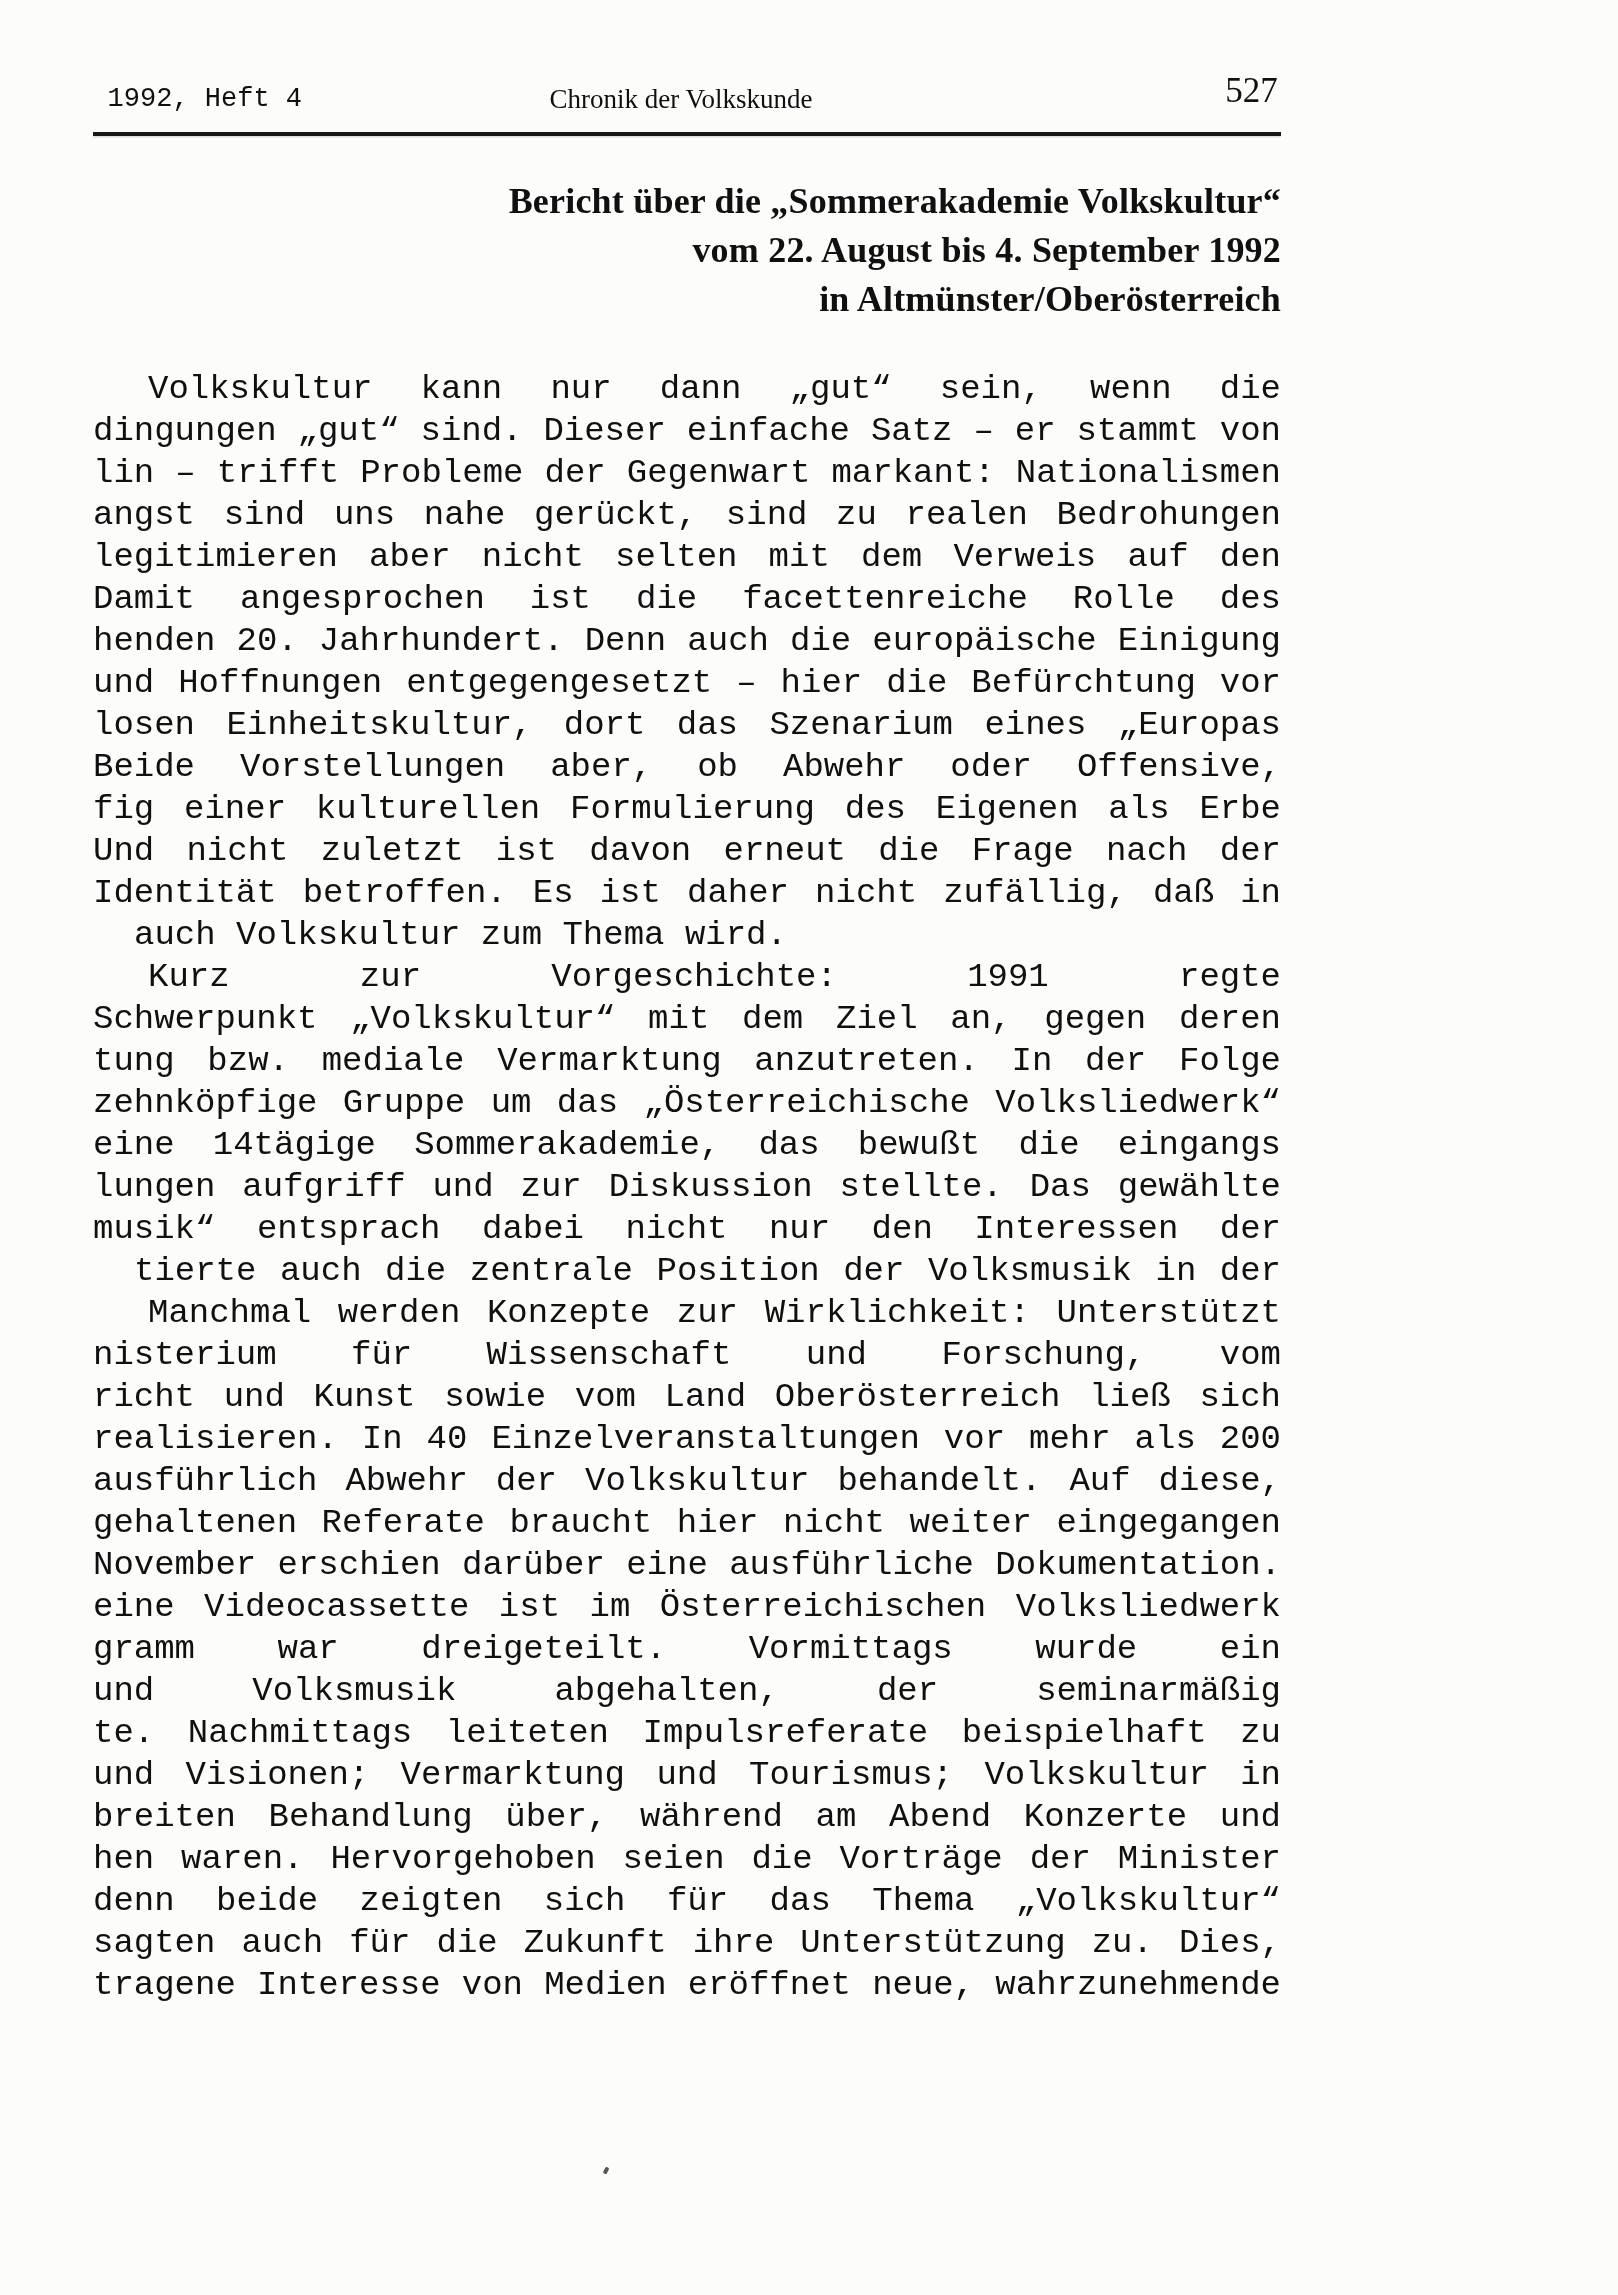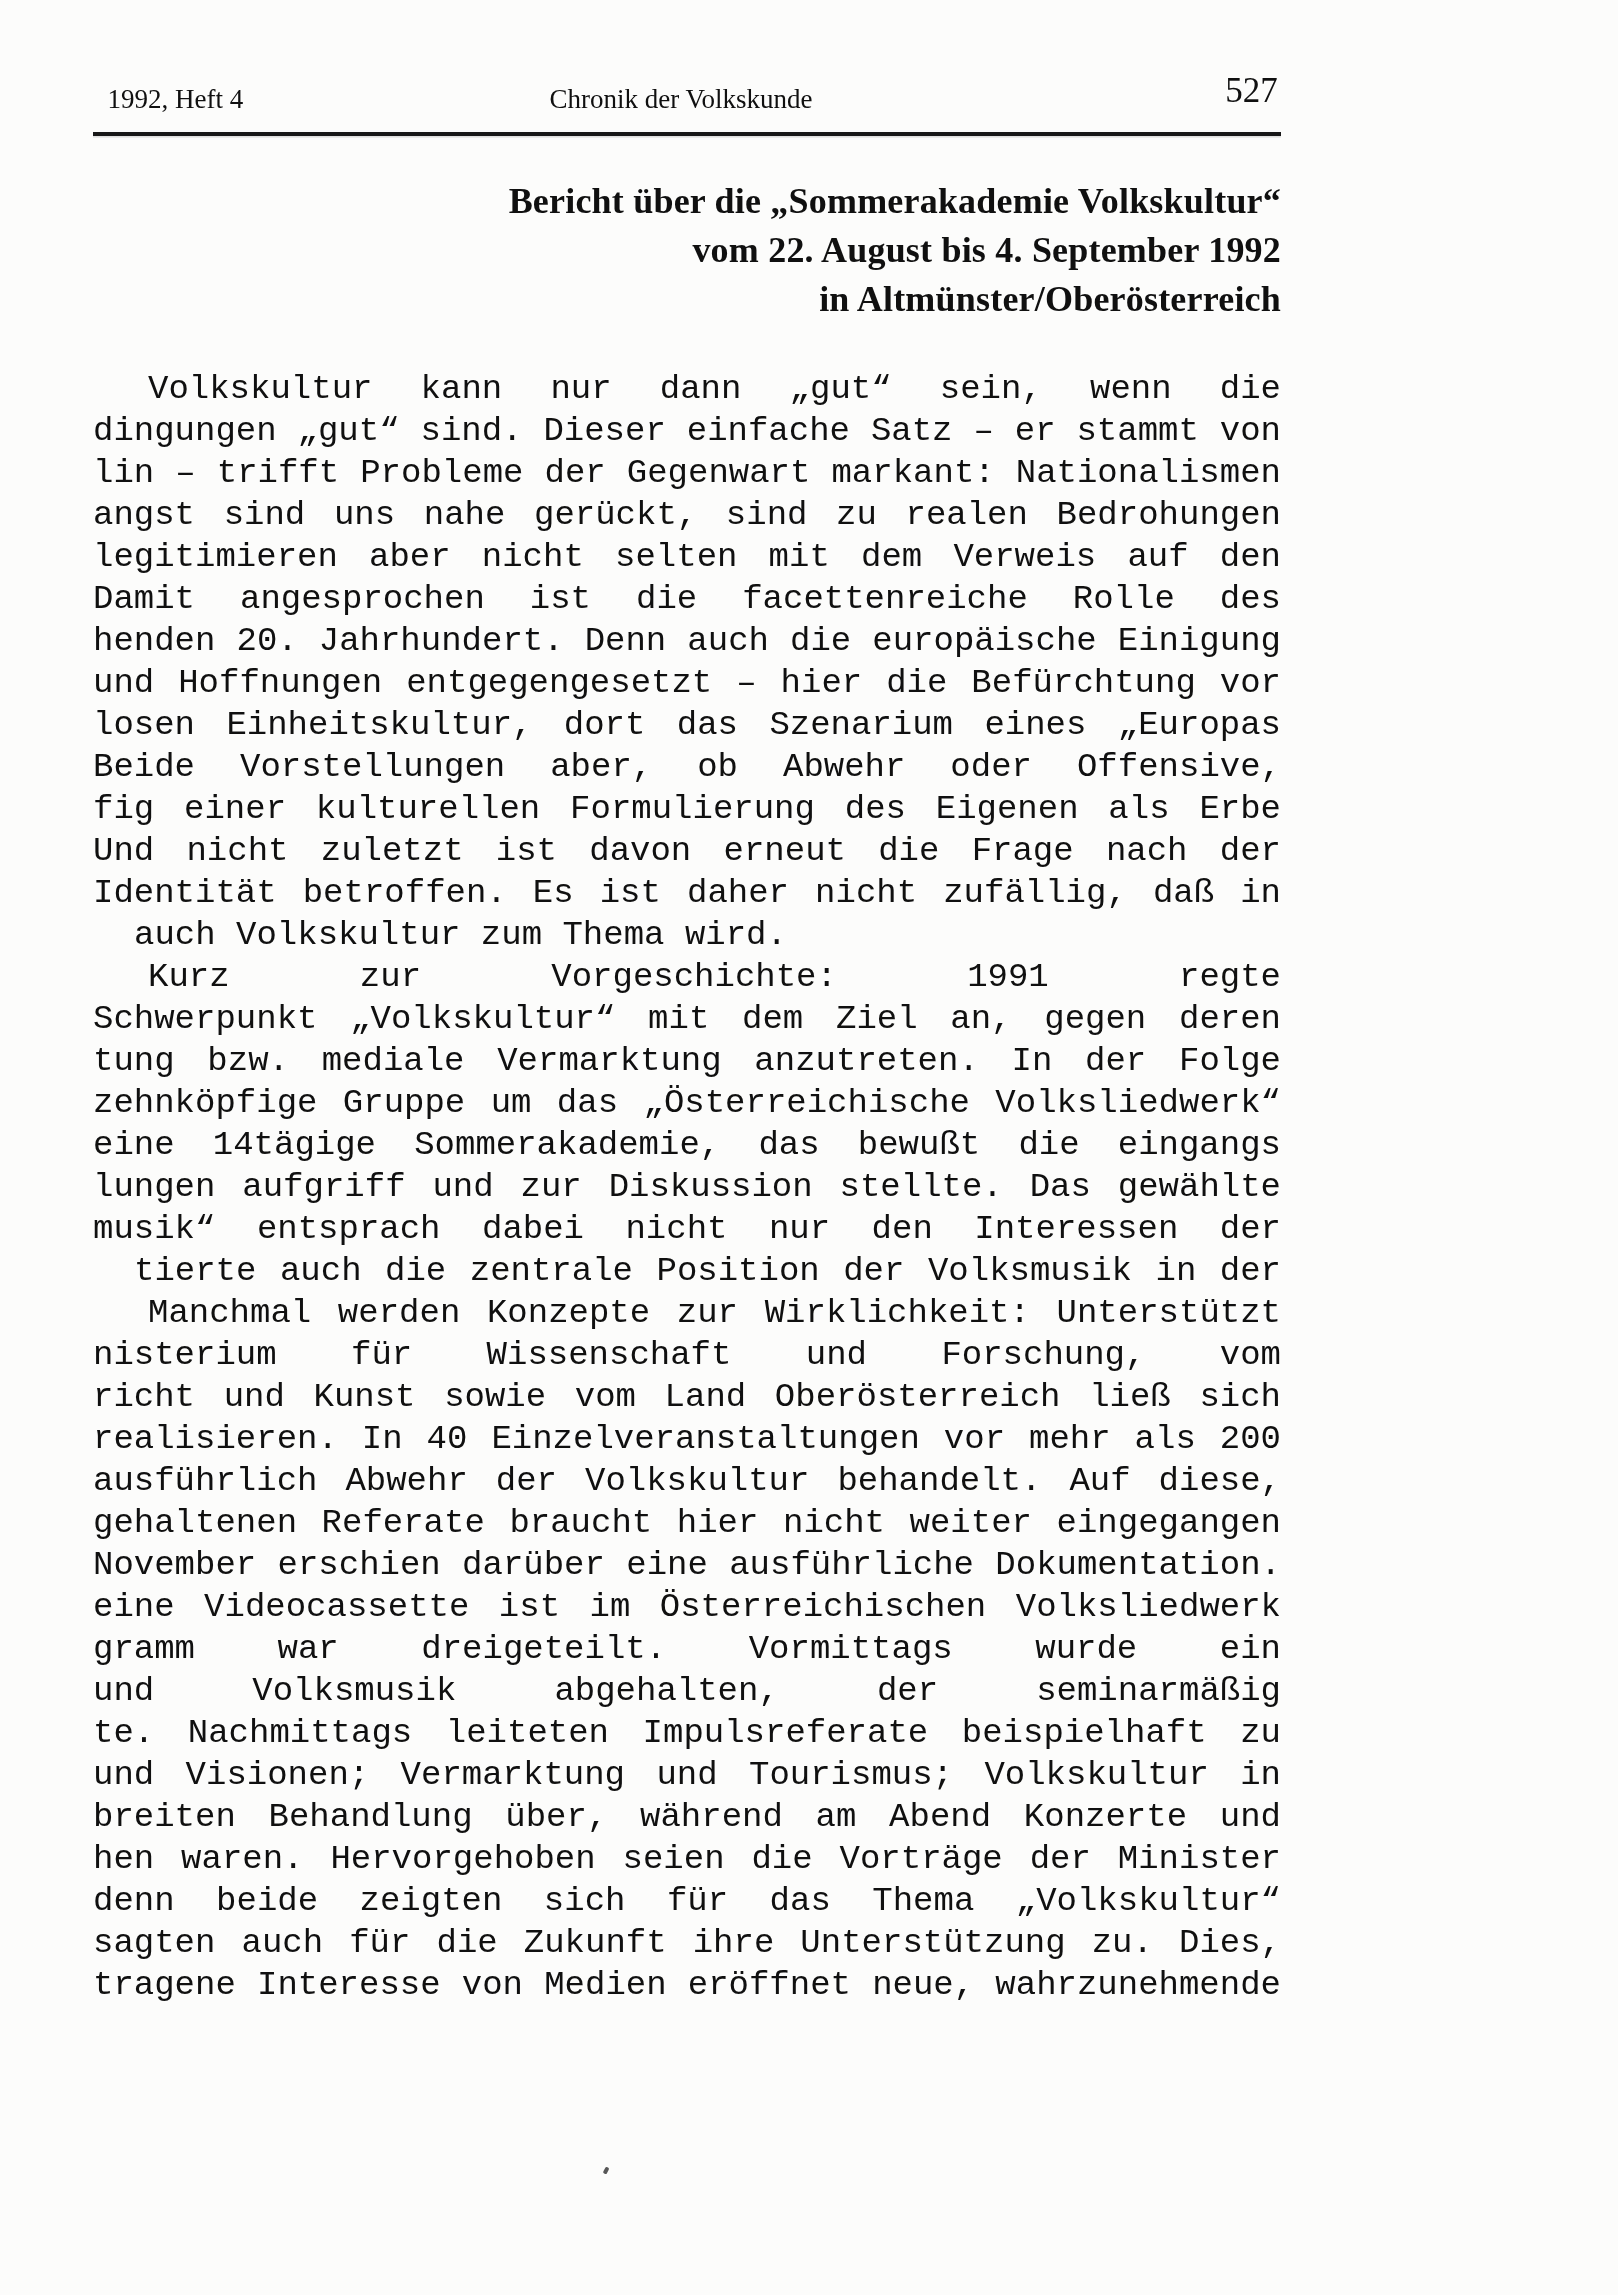--- a/index.html
+++ b/index.html
@@ -24,20 +24,21 @@
   .running-head {
     top: 81px;
     height: 36px;
     font-size: 27px;
     line-height: 36px;
   }
   .running-head .head-left {
     position: absolute;
     left: 14.6px;
     top: 0;
+    font-family: Liberation Mono, monospace;
   }
   .running-head .head-center {
     position: absolute;
     left: 0;
     right: 12px;
     top: 0;
     text-align: center;
   }
   .running-head .head-right {
     position: absolute;

